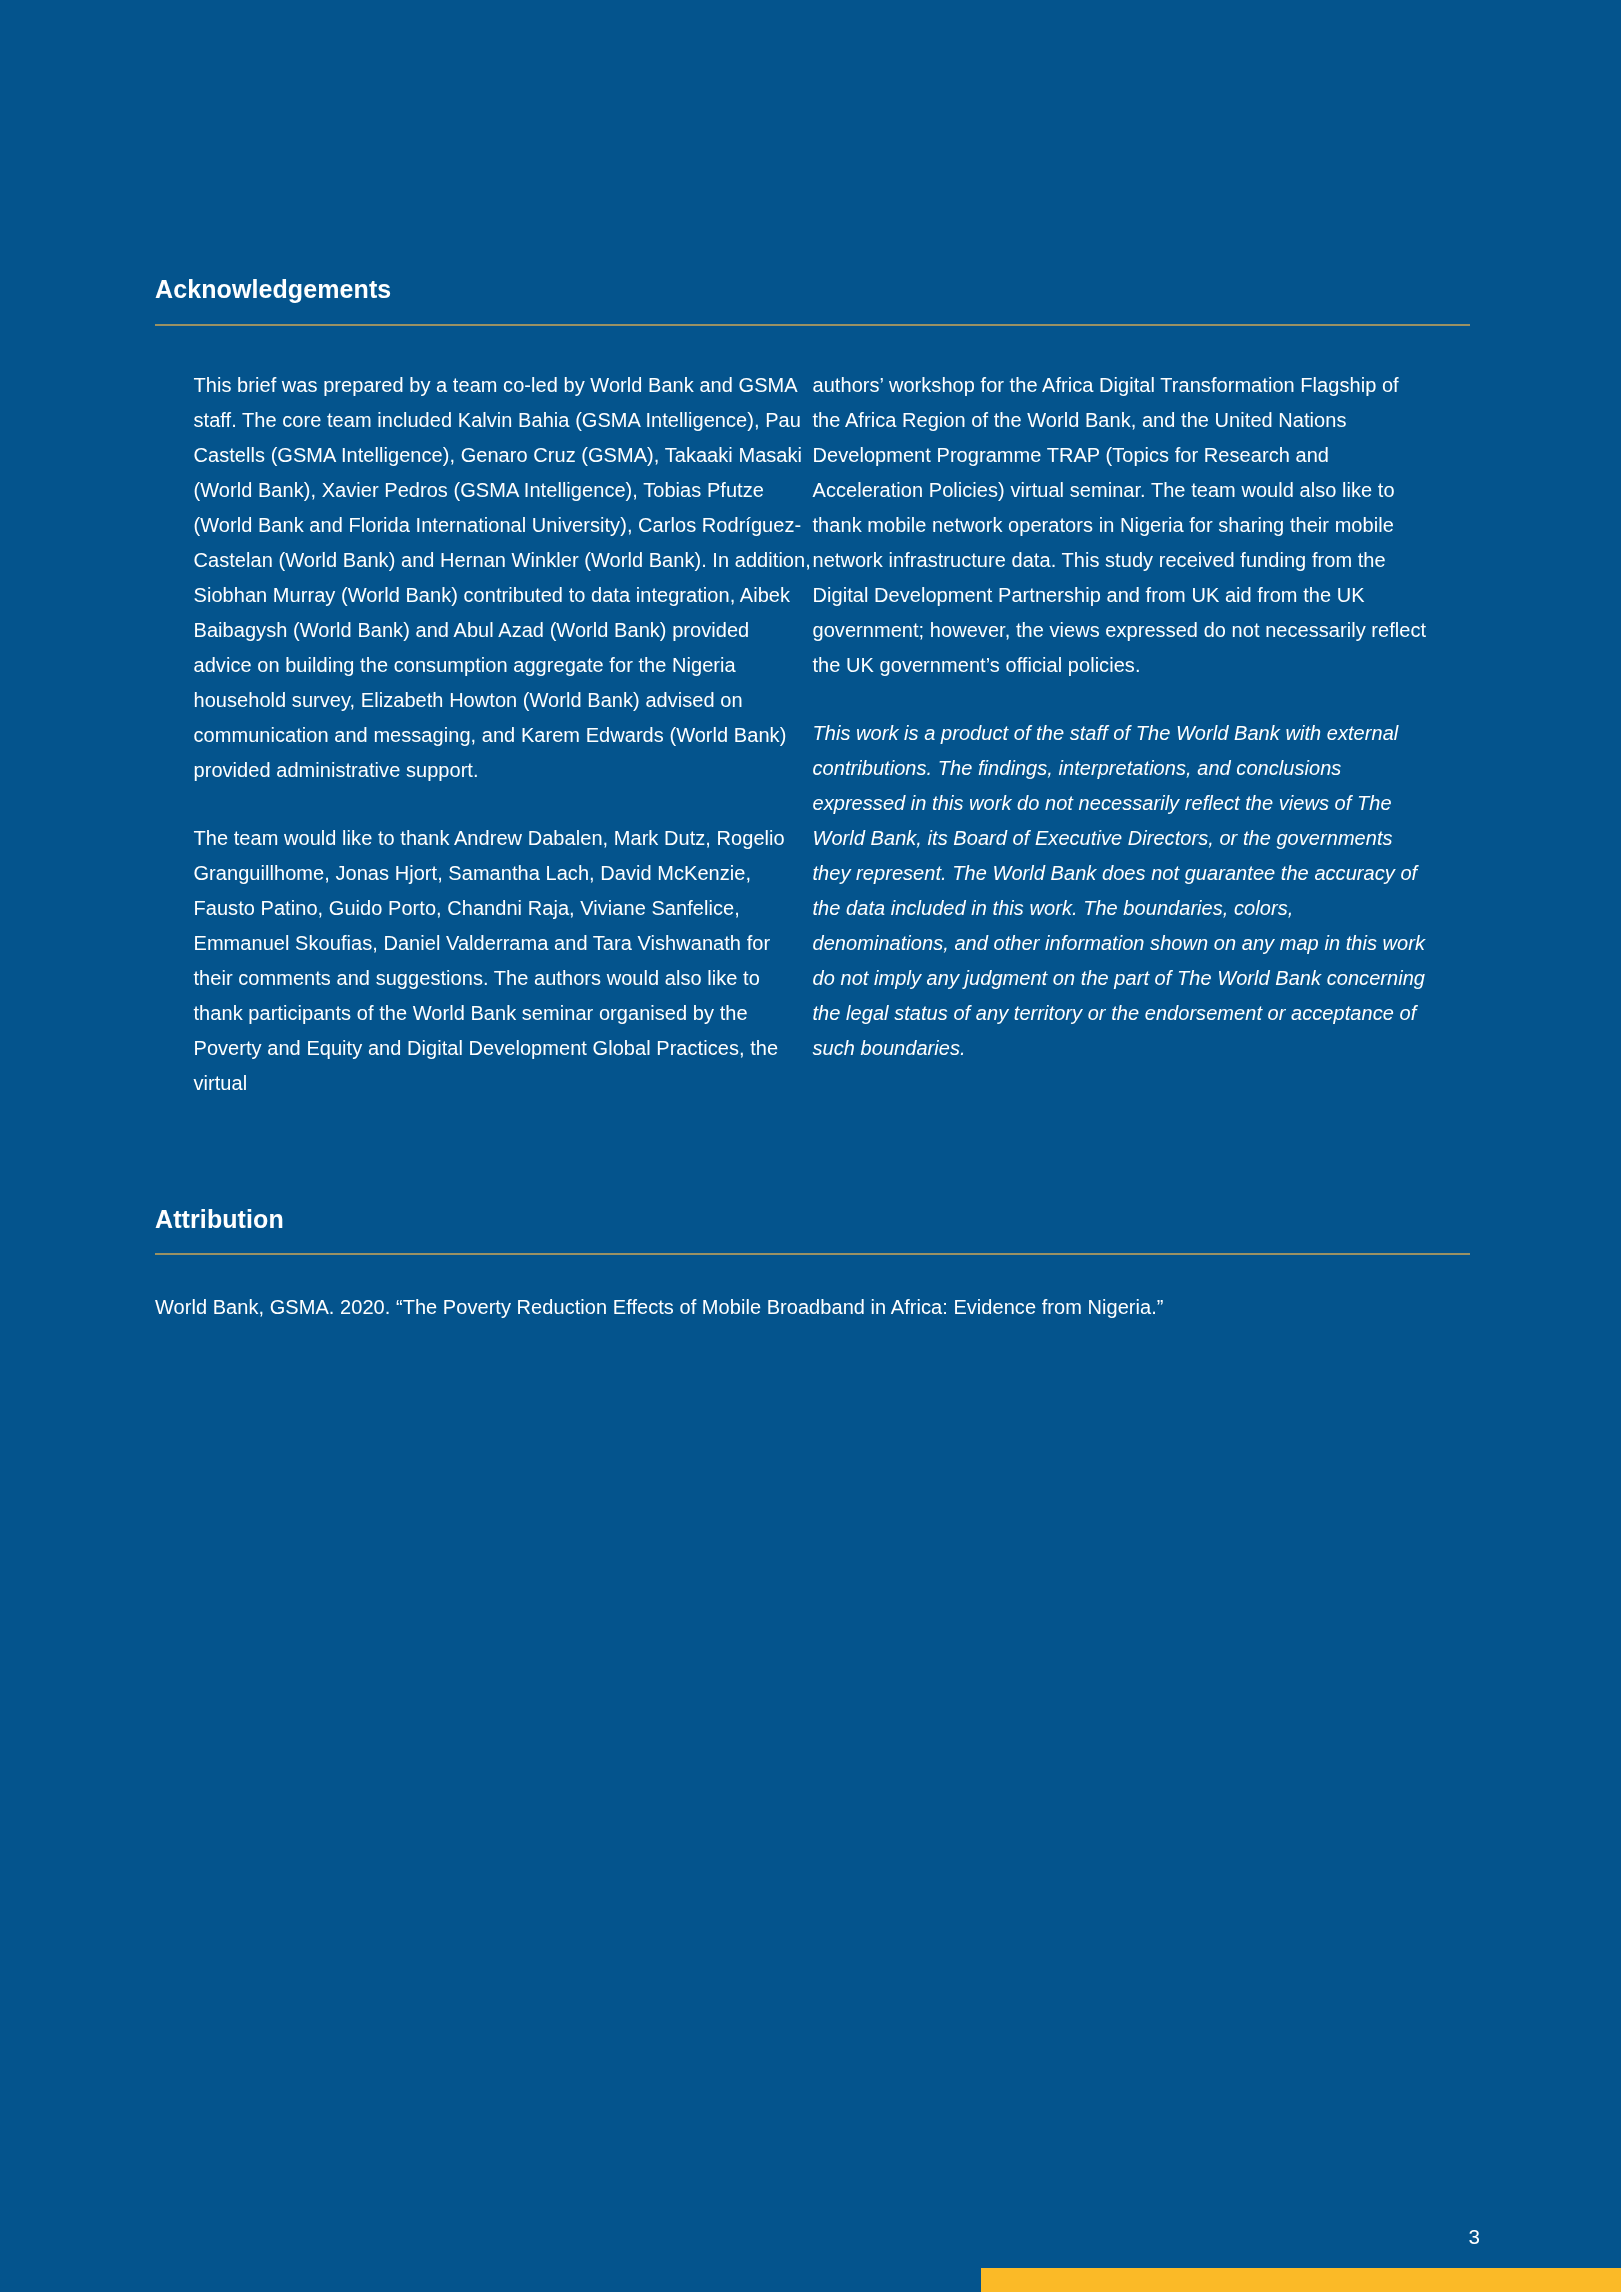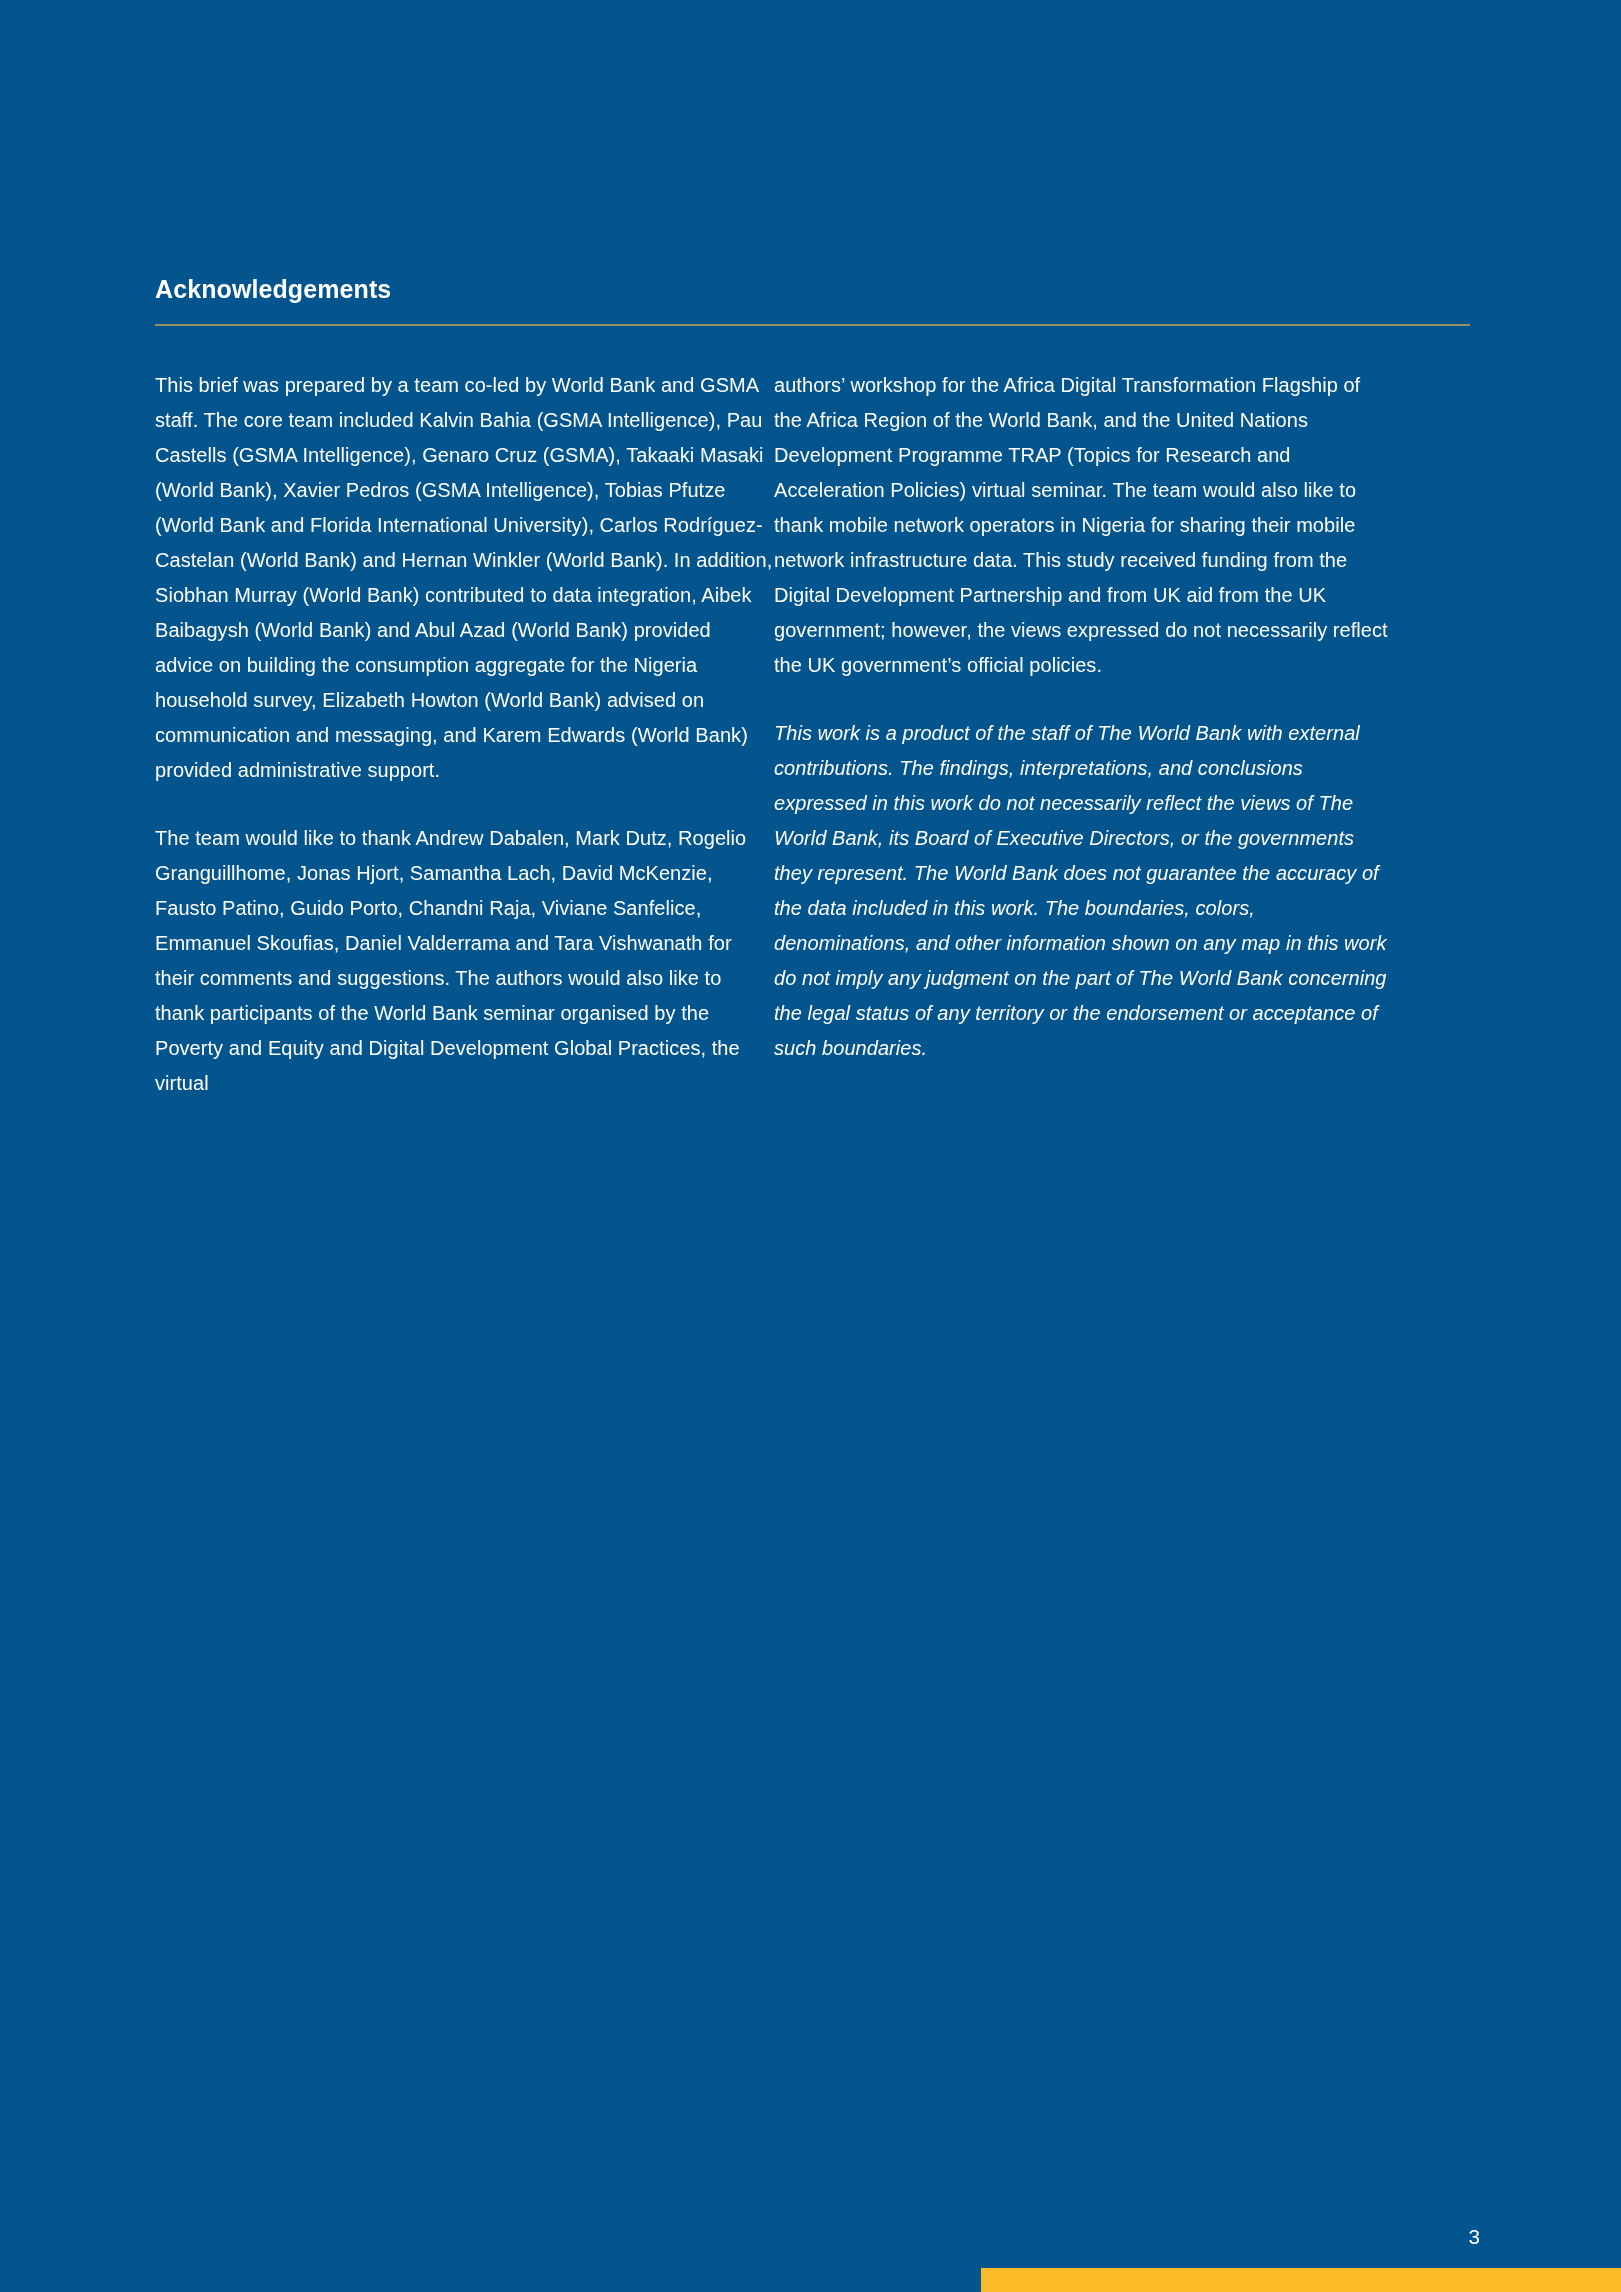--- a/index.html
+++ b/index.html
@@ -45,21 +45,21 @@
   .rule {
     width: 100%;
     height: 2px;
     background: #9a9163;
     margin: 0;
   }
 
   
   .columns {
     display: flex;
-    justify-content: flex-start;
+    justify-content: center;
     margin-top: 42px;
   }
   .col {
     width: 619px;
   }
   .col-right {
     width: 619px;
   }
 
   p.body {
@@ -127,20 +127,25 @@
         </div>
 
         <div class="col-right">
           <p class="body">authors’ workshop for the Africa Digital Transformation Flagship of the Africa Region of the World Bank, and the United Nations Development Programme TRAP (Topics for Research and Acceleration Policies) virtual seminar. The team would also like to thank mobile network operators in Nigeria for sharing their mobile network infrastructure data. This study received funding from the Digital Development Partnership and from UK aid from the UK government; however, the views expressed do not necessarily reflect the UK government’s official policies.</p>
           <p class="body italic">This work is a product of the staff of The World Bank with external contributions. The findings, interpretations, and conclusions expressed in this work do not necessarily reflect the views of The World Bank, its Board of Executive Directors, or the governments they represent. The World Bank does not guarantee the accuracy of the data included in this work. The boundaries, colors, denominations, and other information shown on any map in this work do not imply any judgment on the part of The World Bank concerning the legal status of any territory or the endorsement or acceptance of such boundaries.</p>
         </div>
 
       </div>
     </div>
 
+    <div class="section attribution-block">
+      <h2 class="section-heading">Attribution</h2>
+      <div class="rule"></div>
+      <p class="attribution-text">World Bank, GSMA. 2020. “The Poverty Reduction Effects of Mobile Broadband in Africa: Evidence from Nigeria.”</p>
+    </div>
 
   </div>
 
   <div class="page-number">3</div>
   <div class="footer-bar"></div>
 
 </div>
 
 
 </body></html>

